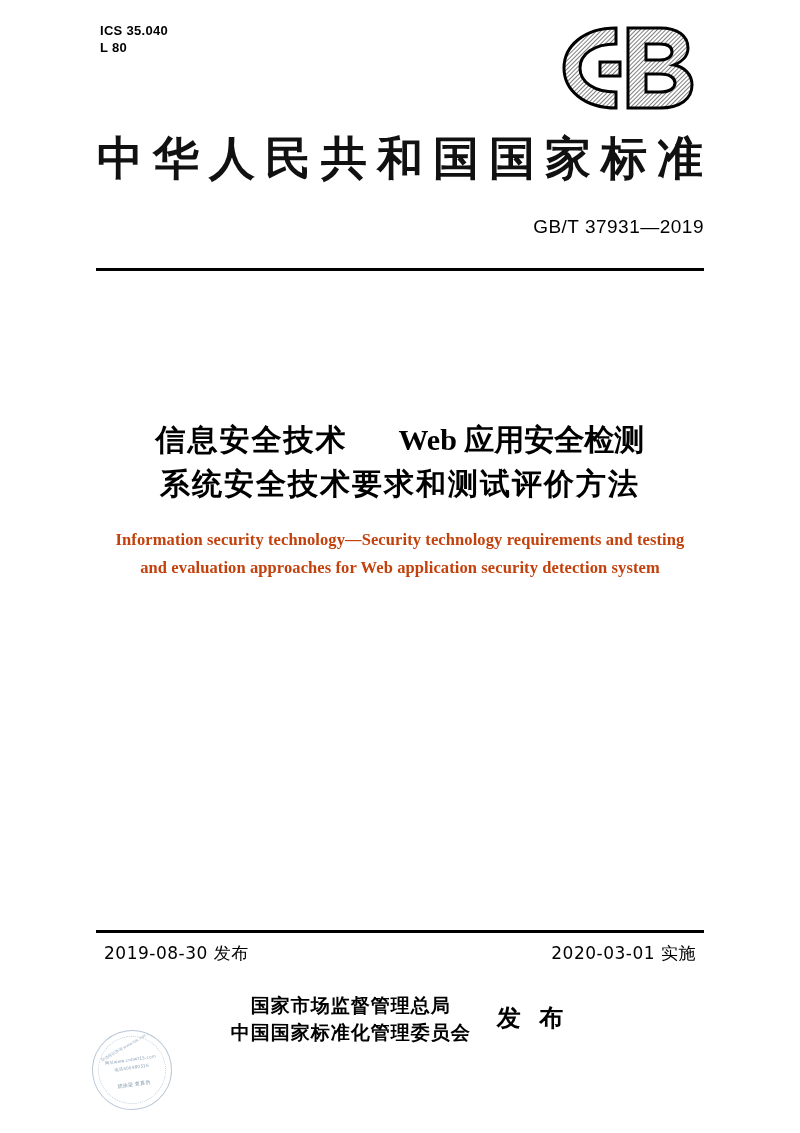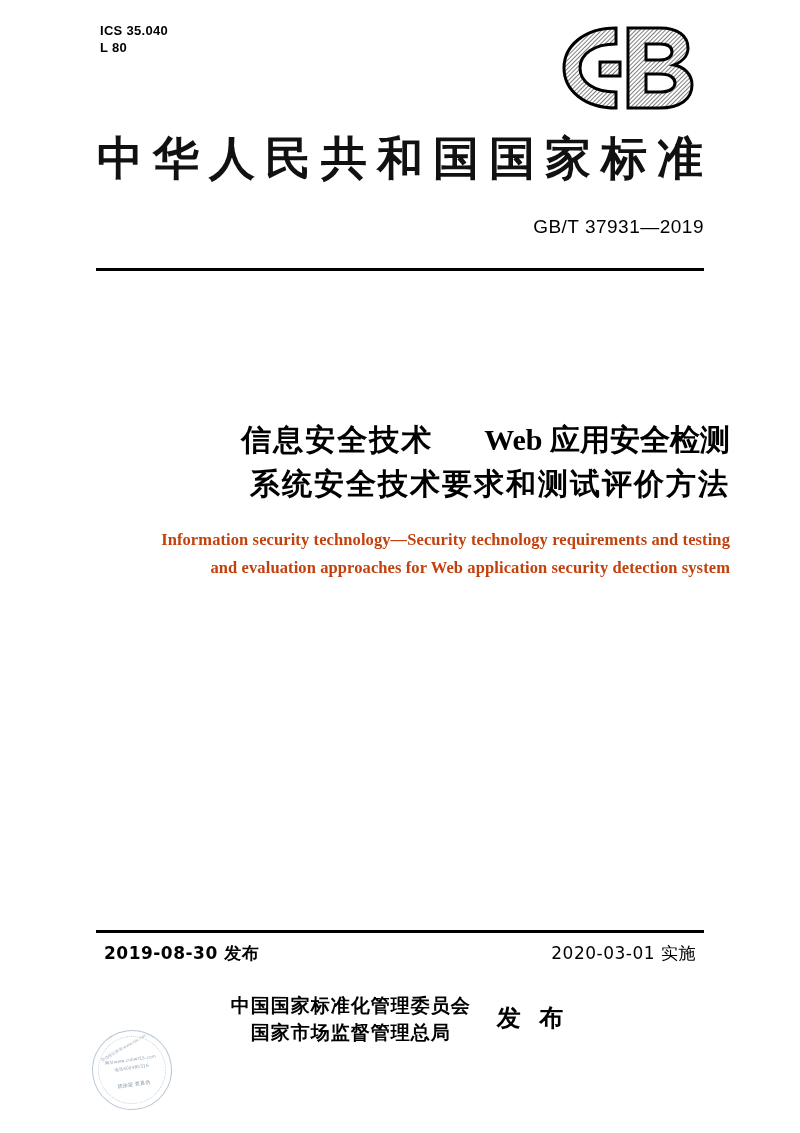--- a/index.html
+++ b/index.html
@@ -87,21 +87,21 @@
     height: 3px;
     background: #000;
   }
 
   
   .title-block {
     position: absolute;
     left: 70px;
     right: 70px;
     top: 418px;
-    text-align: right;
+    text-align: center;
   }
   .cn-title {
     font-family: "DejaVu Serif", serif;
     font-weight: bold;
     font-size: 30px;
     line-height: 44px;
     letter-spacing: 2px;
     color: #000;
   }
   .cn-title .gap {
@@ -121,21 +121,21 @@
     letter-spacing: 0.1px;
     color: #c2410c;
   }
 
   
   .date-left {
     position: absolute;
     left: 104px;
     top: 942px;
     font-family: "DejaVu Sans", sans-serif;
-    font-weight: bold;
+    font-weight: normal;
     font-size: 17px;
     letter-spacing: 0.5px;
   }
   .date-right {
     position: absolute;
     right: 104px;
     top: 942px;
     font-family: "DejaVu Sans", sans-serif;
     font-weight: normal;
     font-size: 17px;
@@ -282,22 +282,22 @@
       <div>and evaluation approaches for Web application security detection system</div>
     </div>
   </div>
 
   <div class="date-left">2019-08-30 发布</div>
   <div class="date-right">2020-03-01 实施</div>
 
   <div class="issuer">
     <div class="issuer-inner">
       <div class="issuer-names">
+        <div>国家市场监督管理总局</div>
         <div>中国国家标准化管理委员会</div>
-        <div>国家市场监督管理总局</div>
       </div><div class="issuer-verb">发 布</div>
     </div>
   </div>
 
   <div class="seal">
     <div class="ring"></div>
     <div class="arc">防伪标识查询 www.spc.net.cn</div>
     <div class="l1">网址www.cnbwt15.com</div>
     <div class="l2">电话400480316</div>
     <div class="l3">防涂层 查真伪</div>

